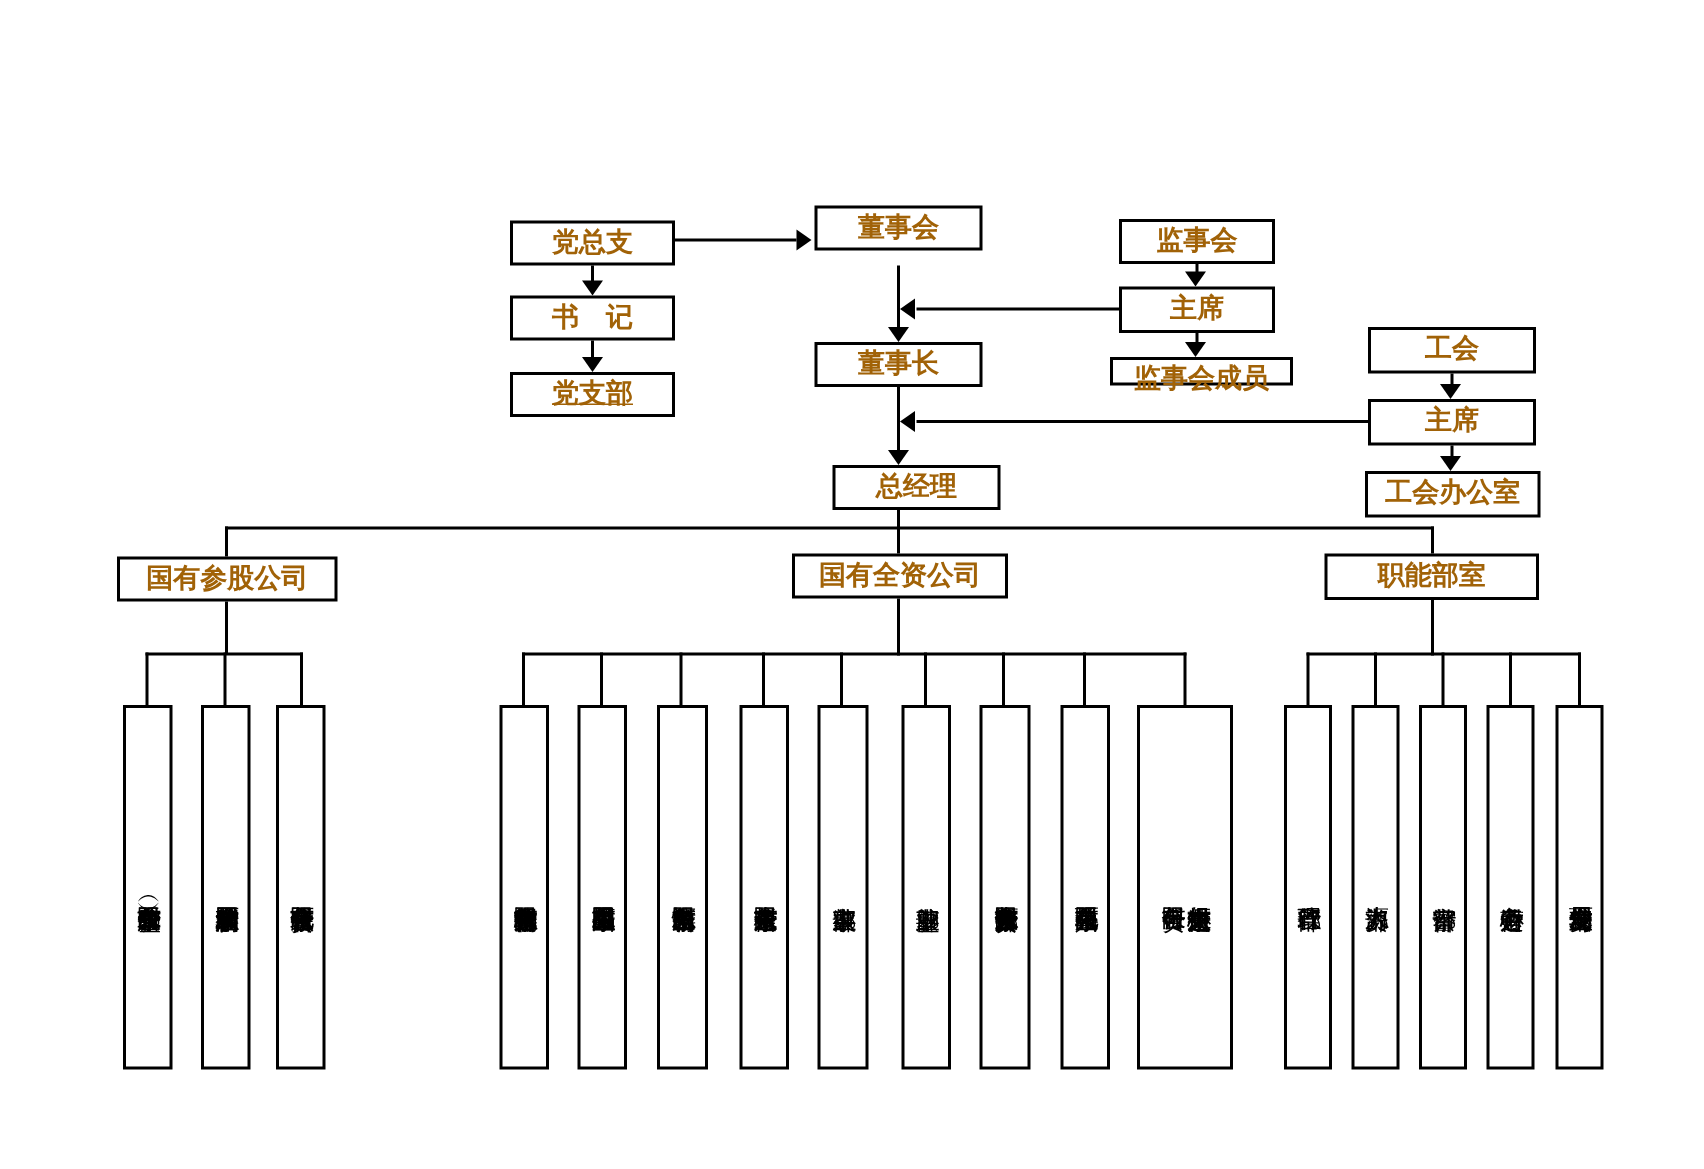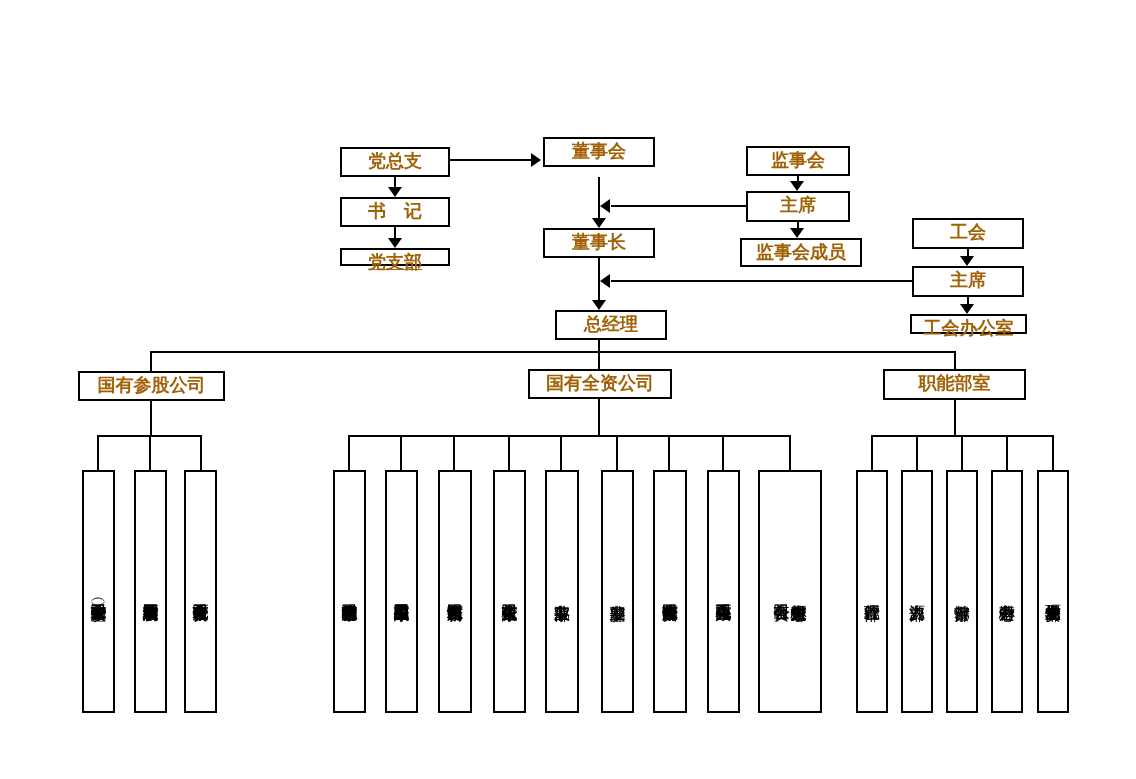--- a/index.html
+++ b/index.html
@@ -44,51 +44,51 @@
 
 <div id="canvas">
 
 
   <div class="box" style="left:340px;top:147px;width:110px;height:30px;">
       <span>党总支</span>
     </div>
   <div class="box" style="left:340px;top:197px;width:110px;height:30px;">
       <span>书　记</span>
     </div>
-  <div class="box" style="left:340px;top:248px;width:110px;height:18px;text-decoration:underline;">
+  <div class="box" style="left:340px;top:248px;width:110px;height:30px;text-decoration:underline;">
       <span>党支部</span>
     </div>
 
   <div class="box" style="left:543px;top:137px;width:112px;height:30px;">
       <span>董事会</span>
     </div>
   <div class="box" style="left:543px;top:228px;width:112px;height:30px;">
       <span>董事长</span>
     </div>
   <div class="box" style="left:543px;top:310px;width:112px;height:30px;margin-left:12px;">
       <span>总经理</span>
     </div>
 
   <div class="box" style="left:746px;top:146px;width:104px;height:30px;">
       <span>监事会</span>
     </div>
   <div class="box" style="left:746px;top:191px;width:104px;height:31px;">
       <span>主席</span>
     </div>
-  <div class="box" style="left:740px;top:238px;width:122px;height:29px;">
+  <div class="box" style="left:740px;top:238px;width:122px;height:19px;">
       <span>监事会成员</span>
     </div>
 
   <div class="box" style="left:912px;top:218px;width:112px;height:31px;">
       <span>工会</span>
     </div>
   <div class="box" style="left:912px;top:266px;width:112px;height:31px;">
       <span>主席</span>
     </div>
-  <div class="box" style="left:910px;top:314px;width:117px;height:20px;">
+  <div class="box" style="left:910px;top:314px;width:117px;height:31px;">
       <span>工会办公室</span>
     </div>
 
   <div class="box" style="left:78px;top:371px;width:147px;height:30px;font-family:Liberation Serif, serif;">
       <span>国有参股公司</span>
     </div>
   <div class="box" style="left:528px;top:369px;width:144px;height:30px;">
       <span>国有全资公司</span>
     </div>
   <div class="box" style="left:883px;top:369px;width:143px;height:31px;">

